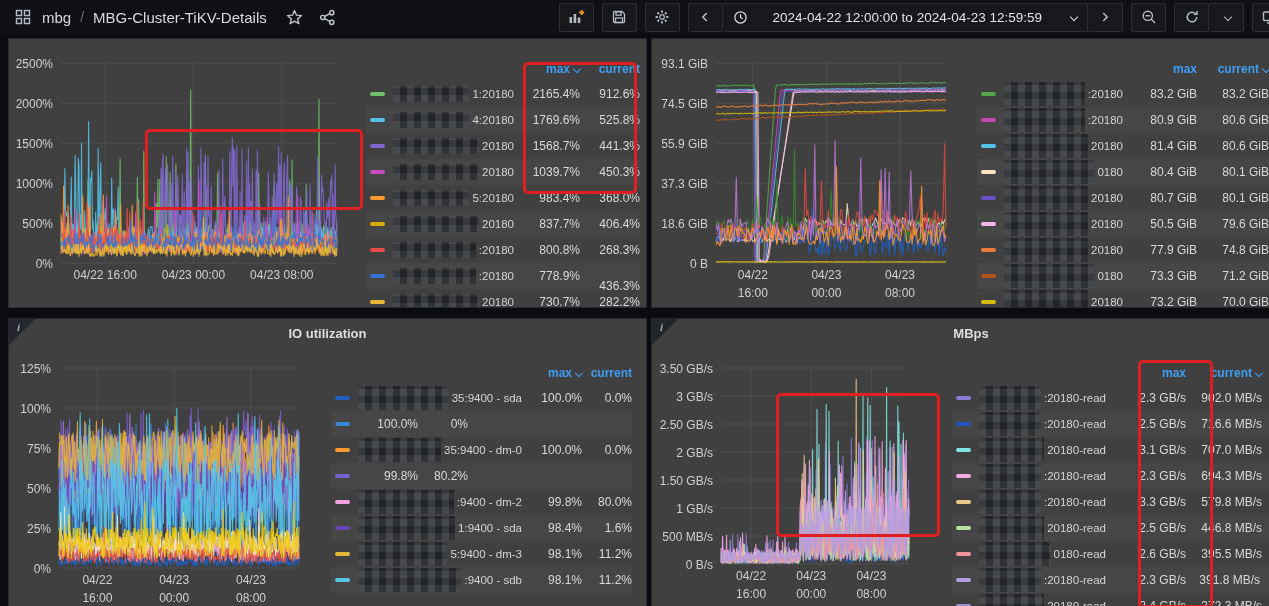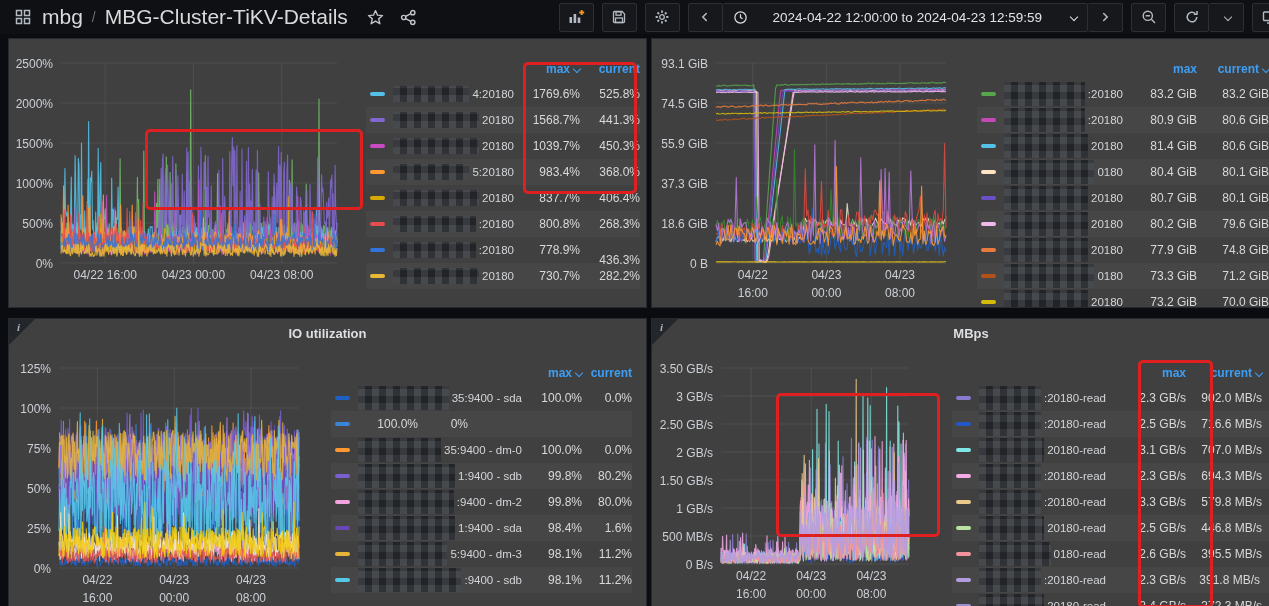--- a/index.html
+++ b/index.html
@@ -2,21 +2,21 @@
 <html><head>
 <meta charset="utf-8">
 <style>
   html,body{margin:0;padding:0;background:#0b0c0f;}
   .stage{position:relative;width:1269px;height:606px;overflow:hidden;background:#0b0c0f;
          font-family:"Liberation Sans",sans-serif;color:#d8d9da;}
   
   .topnav{position:absolute;top:0;left:0;width:1269px;height:34px;background:#0e1013;
           display:flex;align-items:center;padding:0 0 0 10px;box-sizing:border-box;}
   .nav-left{display:flex;align-items:center;gap:6px;}
-  .crumb{font-size:21px;color:#d8d9da;white-space:nowrap;}
+  .crumb{font-size:15px;color:#d8d9da;white-space:nowrap;}
   .sep{color:#697078;font-size:14px;margin:0 3px;}
   .iconbtn{background:none;border:none;color:#b4bac2;display:flex;align-items:center;padding:0 5px;cursor:pointer;}
   .nav-right{margin-left:auto;display:flex;align-items:center;gap:8px;padding-right:0;}
   .navbtn{height:29px;min-width:35px;display:flex;align-items:center;justify-content:center;
           background:#16181c;border:1px solid #2c2f35;border-radius:2px;color:#b4bac2;box-sizing:border-box;cursor:pointer;}
   .btngroup{display:flex;}
   .btngroup .navbtn + .navbtn{border-left:none;gap:25px;}
   .timebtn{padding:0 10px;gap:7px;font-size:13.5px;color:#e0e2e6;white-space:nowrap;}
   .caret{display:inline-block;width:5px;height:5px;border-left:1.5px solid currentColor;
          border-bottom:1.5px solid currentColor;transform:rotate(-45deg);margin-left:4px;vertical-align:2px;}
@@ -187,20 +187,29 @@
           <span class="lname"></span>
           <span class="lcol lhdr" style="width: 66px;">
             <span>max</span>
             <span class="caret"></span>
           </span>
           <span class="lcol lhdr" style="width: 60px; padding-right: 0px;">
             <span>current</span>
           </span>
         </div>
         <div class="lrows">
+          <div class="lrow">
+            <span class="lswatch" style="background: rgb(115, 191, 105);"></span>
+            <span class="lname">
+              <span class="lblur" style="height: 16px;"></span>
+              <span class="lsuffix">1:20180</span>
+            </span>
+            <span class="lcol lval" style="width: 66px;">2165.4%</span>
+            <span class="lcol lval" style="width: 60px; padding-right: 0px;">912.6%</span>
+          </div>
           <div class="lrow">
             <span class="lswatch" style="background: rgb(83, 193, 232);"></span>
             <span class="lname">
               <span class="lblur" style="height: 16px;"></span>
               <span class="lsuffix">4:20180</span>
             </span>
             <span class="lcol lval" style="width: 66px;">1769.6%</span>
             <span class="lcol lval" style="width: 60px; padding-right: 0px;">525.8%</span>
           </div>
           <div class="lrow">
@@ -366,21 +375,21 @@
             </span>
             <span class="lcol lval" style="width: 74px;">80.7 GiB</span>
             <span class="lcol lval" style="width: 80px; padding-right: 8px;">80.1 GiB</span>
           </div>
           <div class="lrow">
             <span class="lswatch" style="background: rgb(242, 184, 234);"></span>
             <span class="lname">
               <span class="lblur" style="height: 24px;"></span>
               <span class="lsuffix">20180</span>
             </span>
-            <span class="lcol lval" style="width: 74px;">80.2 GiB</span>
+            <span class="lcol lval" style="width: 74px;">50.5 GiB</span>
             <span class="lcol lval" style="width: 80px; padding-right: 8px;">79.6 GiB</span>
           </div>
           <div class="lrow">
             <span class="lswatch" style="background: rgb(235, 123, 60);"></span>
             <span class="lname">
               <span class="lblur" style="height: 24px;"></span>
               <span class="lsuffix">20180</span>
             </span>
             <span class="lcol lval" style="width: 74px;">77.9 GiB</span>
             <span class="lcol lval" style="width: 80px; padding-right: 8px;">74.8 GiB</span>
@@ -476,24 +485,20 @@
             <span class="lswatch" style="background: rgb(255, 152, 48);"></span>
             <span class="lname">
               <span class="lblur" style="height: 24px;"></span>
               <span class="lsuffix">35:9400 - dm-0</span>
             </span>
             <span class="lcol lval" style="width: 60px;">100.0%</span>
             <span class="lcol lval" style="width: 50px; padding-right: 0px;">0.0%</span>
           </div>
           <div class="lrow">
             <span class="lswatch" style="background: rgb(122, 95, 208);"></span>
-            <span class="lname">
-              <span class="lblur" style="height: 24px;"></span>
-              <span class="lsuffix">1:9400 - sdb</span>
-            </span>
             <span class="lcol lval" style="width: 60px;">99.8%</span>
             <span class="lcol lval" style="width: 50px; padding-right: 0px;">80.2%</span>
           </div>
           <div class="lrow">
             <span class="lswatch" style="background: rgb(242, 163, 224);"></span>
             <span class="lname">
               <span class="lblur" style="height: 24px;"></span>
               <span class="lsuffix">:9400 - dm-2</span>
             </span>
             <span class="lcol lval" style="width: 60px;">99.8%</span>

